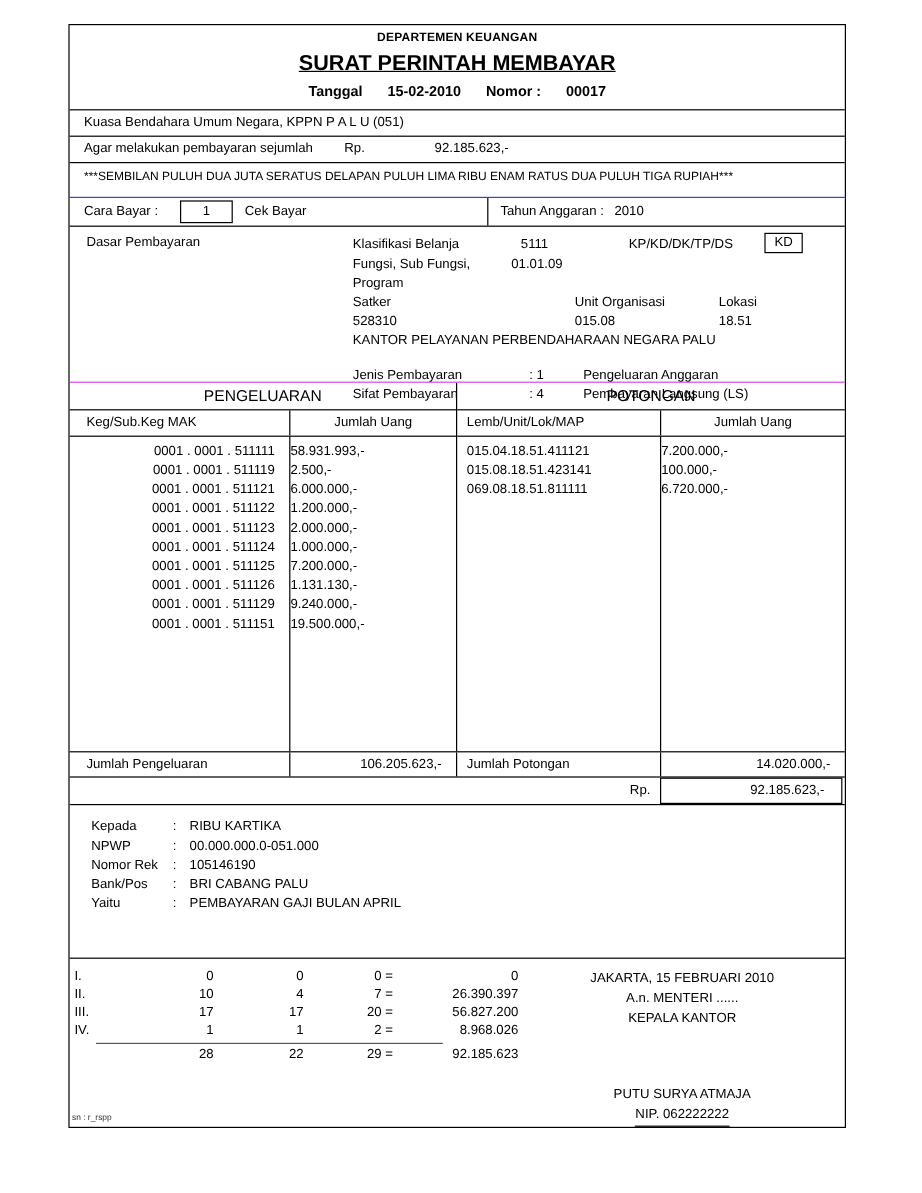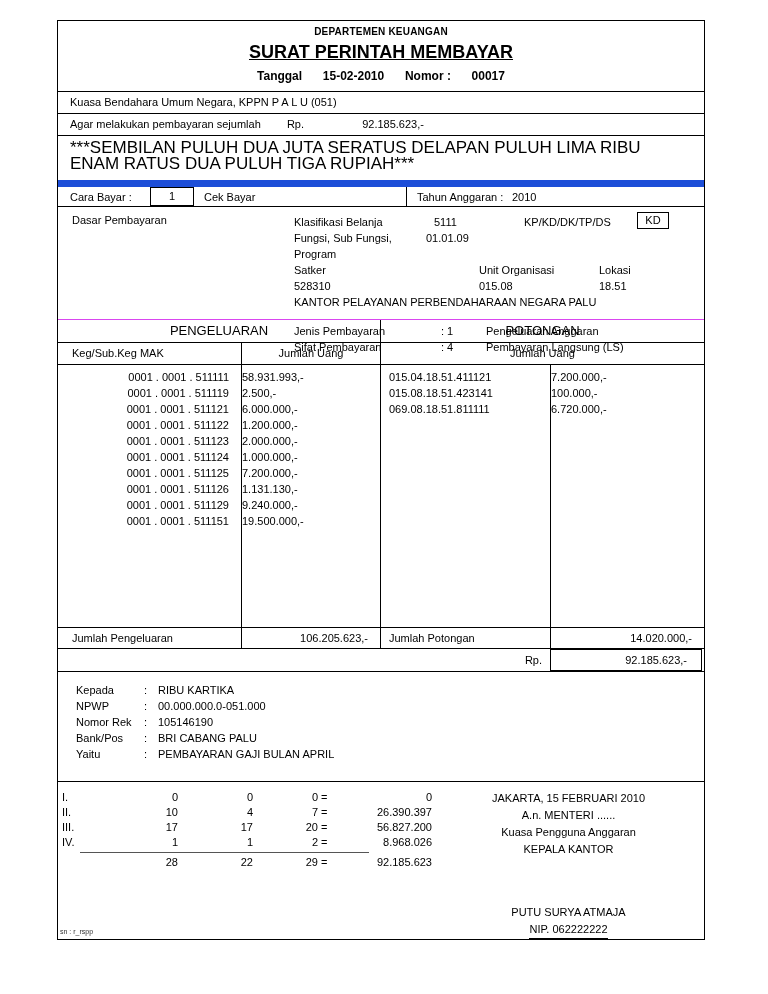--- a/index.html
+++ b/index.html
@@ -56,22 +56,22 @@
   .row-line {
     border-bottom: 1px solid #000;
     font-size: 11px;
     padding: 3px 0 3px 12px;
     line-height: 15px;
   }
   .sp-wide { display:inline-block; width: 20px; }
   .sp-mid  { display:inline-block; width: 52px; }
 
   .row-words {
-    border-bottom: 7px solid #1d4ed8;
-    font-size: 17px;
+    border-bottom: 1px solid #1d4ed8;
+    font-size: 10px;
     padding: 4px 14px 8px 12px;
     line-height: 16px;
   }
 
   
   .row-cb {
     border-bottom: 1px solid #000;
     display: flex;
     font-size: 11px;
     height: 29px;
@@ -403,20 +403,21 @@
           <div class="cell-amt">1.131.130,-</div>
           <div class="cell-amt">9.240.000,-</div>
           <div class="cell-amt">19.500.000,-</div>
         </div>
       </div>
     </div>
 
     <div class="tbl-side">
       <div class="tbl-title">POTONGAN</div>
       <div class="tbl-head">
+        <div class="th-a r">Lemb/Unit/Lok/MAP</div>
         <div class="th-b">Jumlah Uang</div>
       </div>
       <div class="tbl-body">
         <div class="tb-a r">
           <div class="cell-code l">015.04.18.51.411121</div>
           <div class="cell-code l">015.08.18.51.423141</div>
           <div class="cell-code l">069.08.18.51.811111</div>
         </div>
         <div class="tb-b">
           <div class="cell-amt">7.200.000,-</div>
@@ -516,21 +517,20 @@
         <span class="s-c2">22</span>
         <span class="s-c3">29</span>
         <span class="s-eq">=</span>
         <span class="s-c4">92.185.623</span>
       </div>
     </div>
 
     <div class="sign">
       <div class="sg-line">JAKARTA, 15 FEBRUARI 2010</div>
       <div class="sg-line">A.n. MENTERI ......</div>
-      <div class="sg-line">Kuasa Pengguna Anggaran</div>
       <div class="sg-line">KEPALA KANTOR</div>
       <div class="sg-space"></div>
       <div class="sg-line">PUTU SURYA ATMAJA</div>
       <div class="sg-line">
         <span class="sg-nip">NIP. 062222222</span>
       </div>
     </div>
 
   </div>
 

